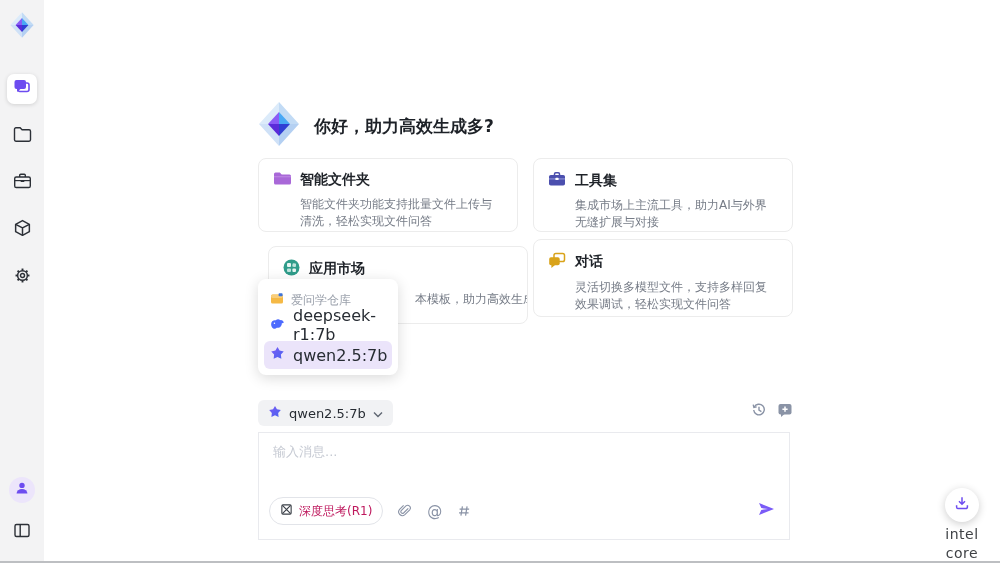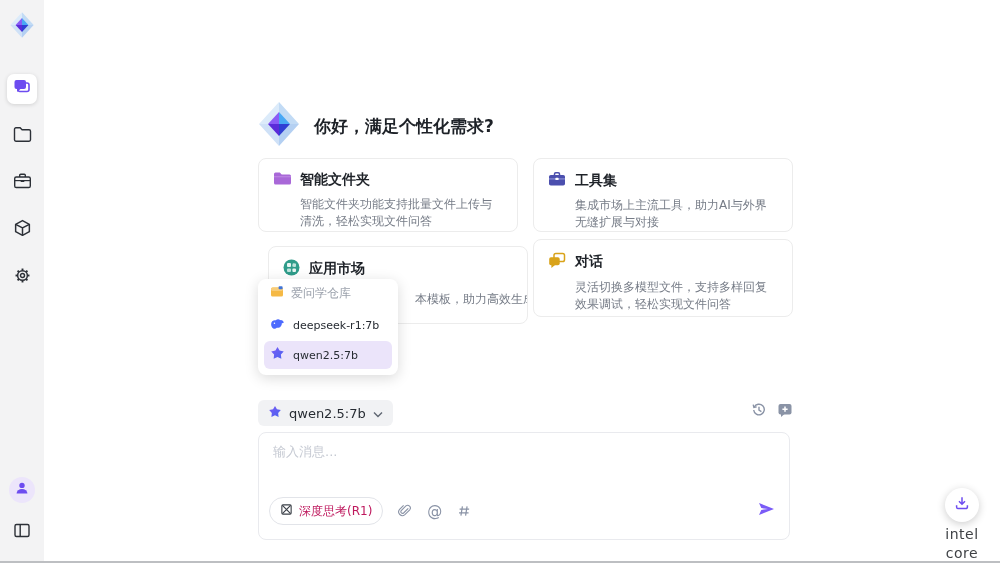--- a/index.html
+++ b/index.html
@@ -28,32 +28,32 @@
   .card-head{display:flex;align-items:center;gap:9px;font-size:14px;font-weight:bold;color:#1f2329;}
   .card-desc{margin:7px 0 0 27px;font-size:12px;color:#767c87;line-height:17px;}
   #card-smart-folder{left:258px;top:158px;height:74px;}
   #card-toolset{left:533px;top:158px;height:74px;}
   #card-app-market{left:258px;top:246px;height:78px;margin-left:10px;}
   #card-dialogue{left:533px;top:239px;height:78px;}
   .card-desc-frag{position:absolute;left:146px;top:44px;font-size:12px;color:#767c87;white-space:nowrap;}
   
   .dropdown{position:absolute;left:258px;top:279px;width:140px;background:#fff;border-radius:8px;
     box-shadow:0 3px 14px rgba(0,0,0,.15);padding:6px;z-index:6;box-sizing:border-box;}
-  .dd-header{display:flex;align-items:flex-start;gap:7px;height:24px;padding:0 6px;font-size:12px;color:#9aa0ab;font-family:Liberation Serif, serif;}
+  .dd-header{display:flex;align-items:flex-end;gap:7px;height:24px;padding:0 6px;font-size:12px;color:#9aa0ab;font-family:Liberation Serif, serif;}
   .dd-item{display:flex;align-items:center;gap:8px;height:28px;padding:0 6px;border-radius:6px;
-    font-size:11px;color:#272c33;margin-top:2px;cursor:pointer;}
+    font-size:16px;color:#272c33;margin-top:2px;cursor:pointer;}
   .dd-item.selected{background:#ebe4fa;}
   
   .model-btn{position:absolute;left:258px;top:400px;height:26px;display:inline-flex;align-items:center;
     gap:7px;background:#f1f2f4;border-radius:6px;padding:0 10px;font-size:13px;color:#272c33;cursor:pointer;}
   .top-actions{position:absolute;left:751px;top:402px;display:flex;gap:10px;align-items:center;}
   .top-actions .icon-btn{cursor:pointer;display:flex;align-items:center;}
   
   .input-panel{position:absolute;left:258px;top:432px;width:532px;height:108px;background:#fff;
-    border:1px solid #e9eaee;border-radius:8px;box-sizing:border-box;}
+    border:1px solid #e9eaee;border-radius:0;box-sizing:border-box;}
   .msg-input{position:absolute;left:14px;top:10px;font-size:13px;color:#c6cad3;cursor:text;width:480px;}
   .toolbar{position:absolute;left:10px;bottom:14px;display:flex;align-items:center;gap:15px;}
   .deep-pill{display:inline-flex;align-items:center;gap:6px;height:26px;padding:0 10px;border:1px solid #e2e4e9;
     border-radius:14px;font-size:12px;color:#be185d;background:#fff;cursor:pointer;}
   .tool-icon{cursor:pointer;display:flex;align-items:center;color:#8a93a6;}
   .at-glyph{font-size:15px;color:#8a93a6;line-height:1;}
   .send-btn{position:absolute;right:12px;bottom:16px;cursor:pointer;}
   
   .fab{position:absolute;left:945px;top:488px;width:34px;height:34px;border-radius:50%;background:#fff;
     box-shadow:0 2px 9px rgba(0,0,0,.2);display:flex;align-items:center;justify-content:center;cursor:pointer;}
@@ -162,21 +162,21 @@
         <polygon points="24,2 4,24 24,24" fill="#dcebfa"></polygon>
         <polygon points="24,2 44,24 24,24" fill="#c2dbf5"></polygon>
         <polygon points="4,24 24,46 24,24" fill="#cfe1f7"></polygon>
         <polygon points="44,24 24,46 24,24" fill="#b4d0f2"></polygon>
         <polygon points="24,12 13,24 24,24" fill="#8a5cf6"></polygon>
         <polygon points="24,12 35,24 24,24" fill="#49a8f5"></polygon>
         <polygon points="13,24 24,36 24,24" fill="#5b2bd9"></polygon>
         <polygon points="35,24 24,36 24,24" fill="#2f3fd4"></polygon>
       </svg>
     </span>
-    <span class="greeting-text">你好，满足个性化需求?</span>
+    <span class="greeting-text">你好，助力高效生成多?</span>
   </div>
 
   <div class="card" id="card-smart-folder">
     <div class="card-head">
       <span>
         <svg width="18" height="15" viewBox="0 0 18 15">
           <path d="M1,3 a1.5,1.5 0 0 1 1.5,-1.5 h4.3 l1.9,1.9 h7.8 a1.5,1.5 0 0 1 1.5,1.5 v7 a1.5,1.5 0 0 1 -1.5,1.5 h-14 a1.5,1.5 0 0 1 -1.5,-1.5 z" fill="#a968d8"></path>
           <path d="M1,5.2 h17 v1 h-17 z" fill="#c08ae4"></path>
         </svg>
       </span>

